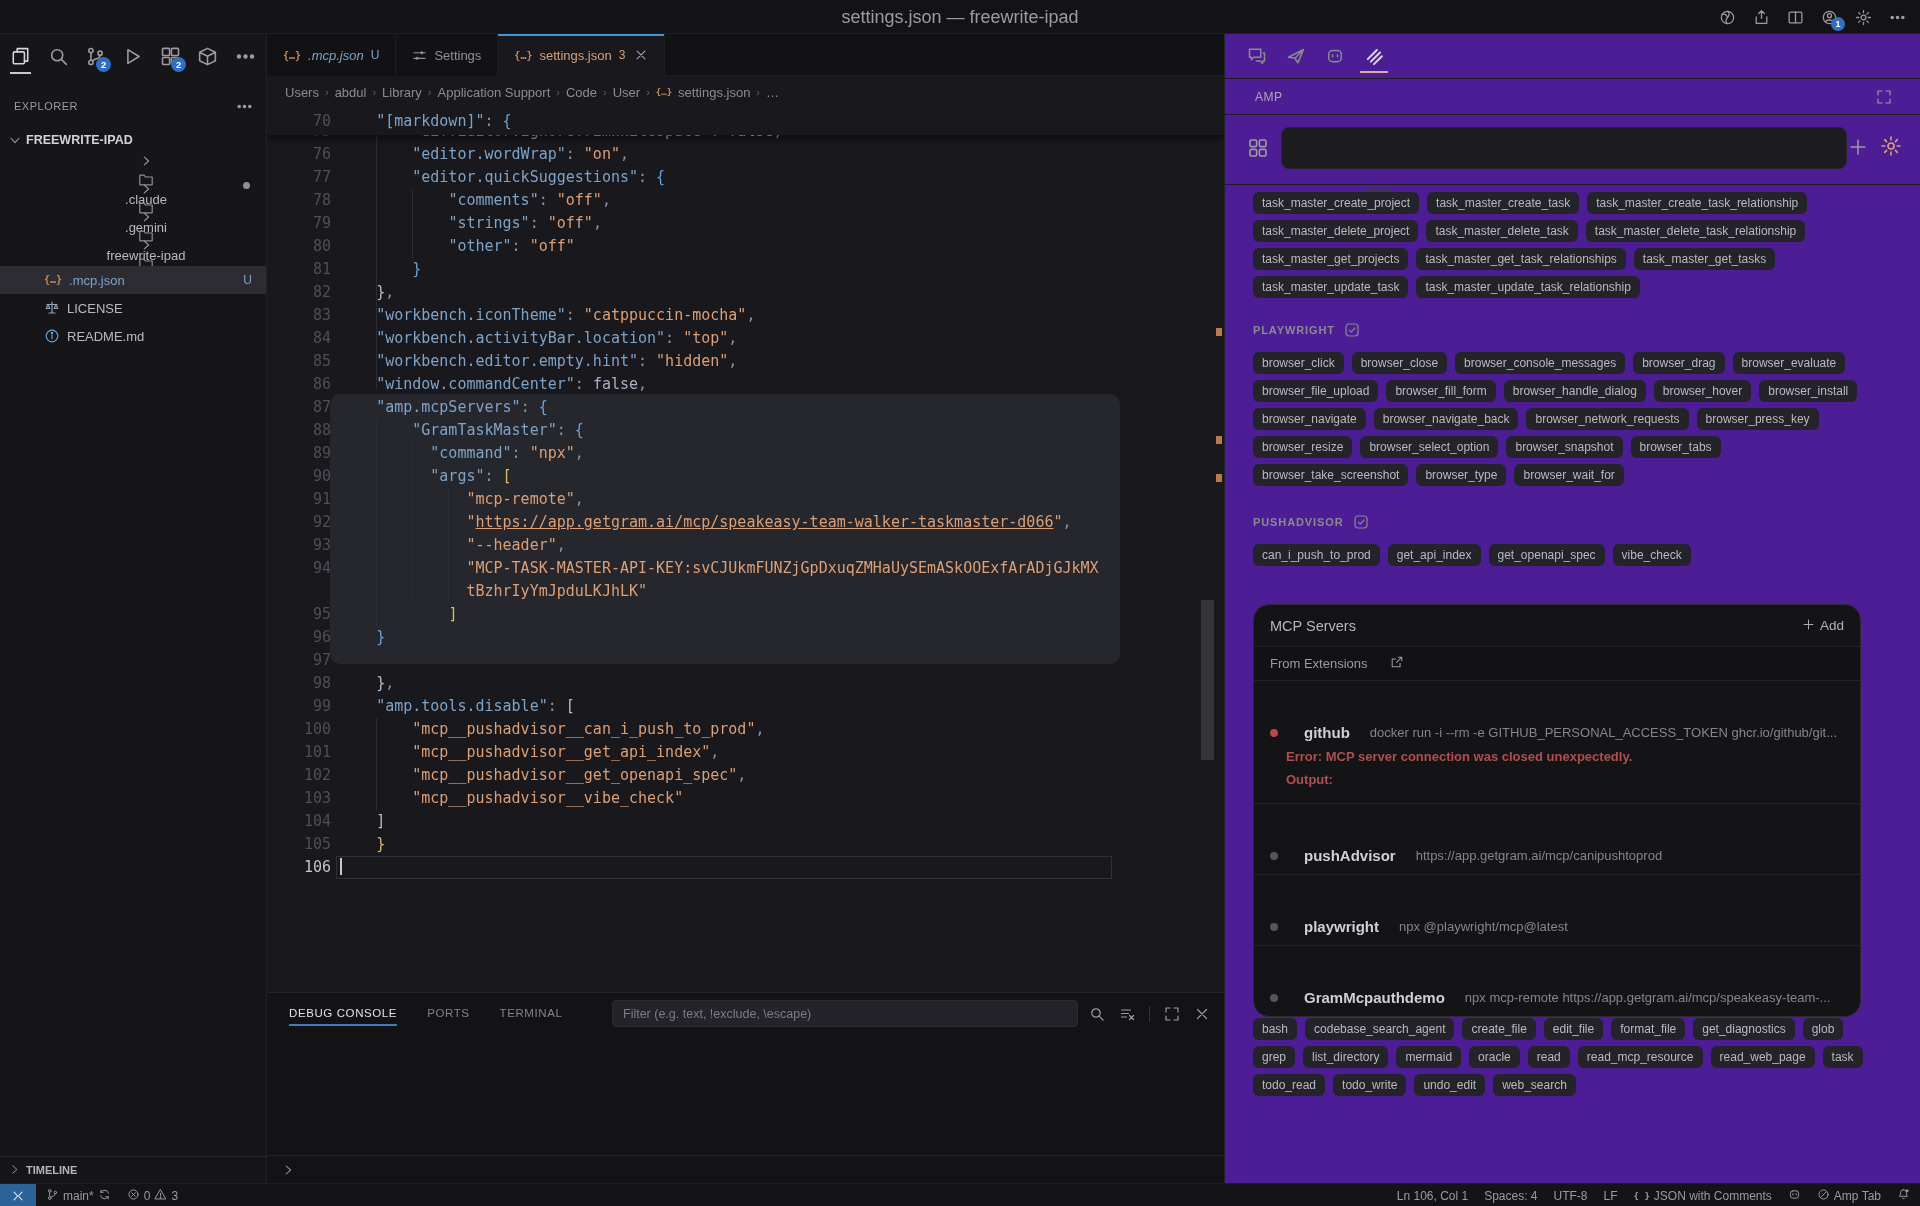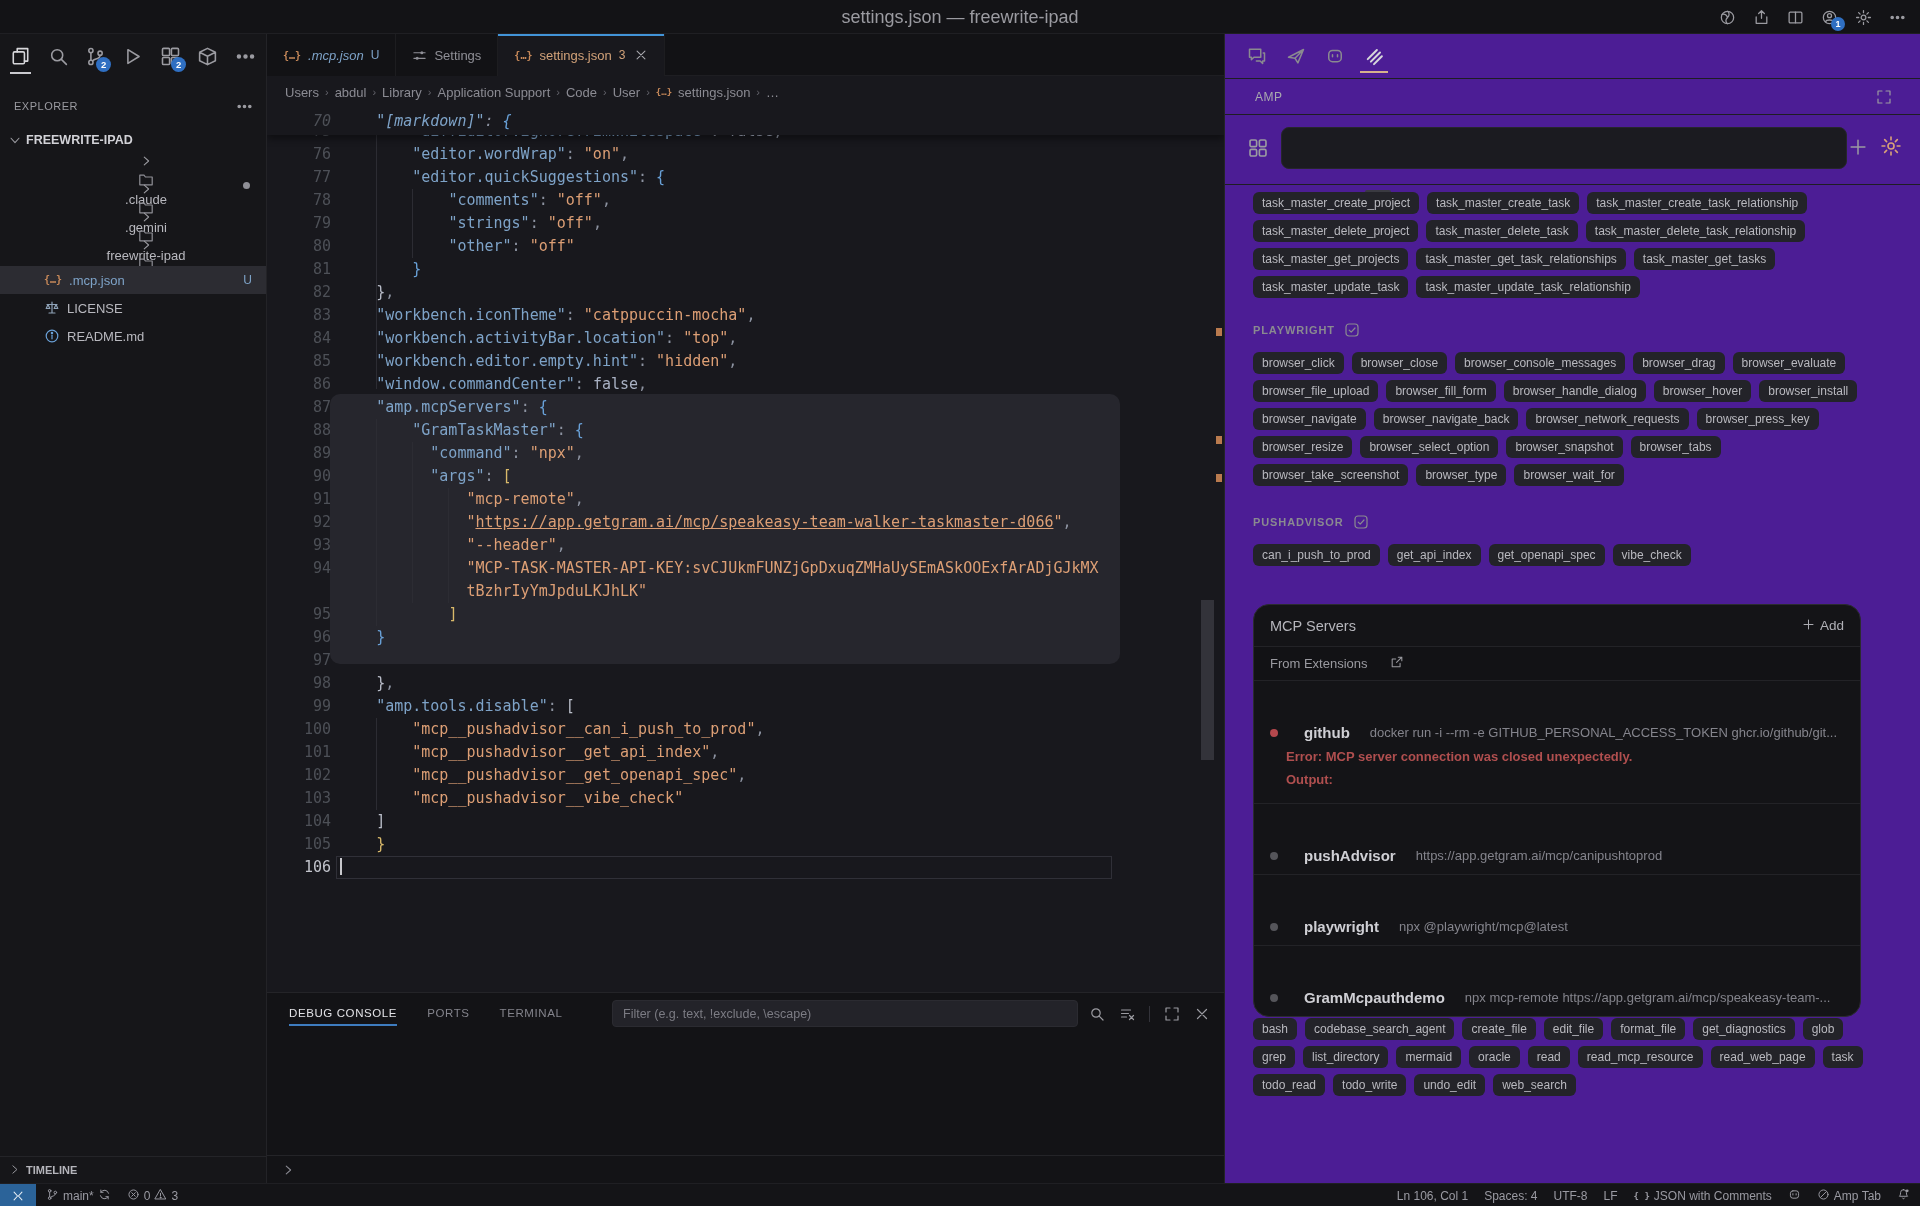--- a/index.html
+++ b/index.html
@@ -67,21 +67,21 @@
   #code-lines { position:absolute; left:0; top:12px; width:100%; }
   .cl { position:relative; height:23px; line-height:23px; white-space:pre; }
   .cl .gut { position:absolute; left:0; top:0; width:64px; text-align:right; color:#4d5057; }
   .cl .ctext { position:absolute; left:73px; top:0; }
   .cl.cur .gut { color:#c2c4cc; }
   .cl.cur .curbox { position:absolute; left:69px; top:0; width:776px; height:23px; border:1px solid #303038; }
   .caret { display:inline-block; width:1.5px; height:17px; background:#c8c8cc; vertical-align:-3px; }
   .tok-k { color:#7ea3c8; } .tok-s { color:#dd9f75; } .tok-p { color:#8d93a1; }
   .tok-f { color:#a9b1c3;margin-top:36px; } .tok-b { color:#69a1d8; } .tok-g { color:#d9b96a; }
   .tok-w { color:#b9bdc9; } .tok-l { color:#dd9f75; text-decoration:underline; }
-  #sticky { position:absolute; left:0; top:0; width:100%; height:27px; line-height:27px; background:#18181d; box-shadow:0 4px 7px rgba(0,0,0,.4); white-space:pre; z-index:5;font-style:italic; }
+  #sticky { position:absolute; left:0; top:0; width:100%; height:27px; line-height:27px; background:#18181d; box-shadow:0 4px 7px rgba(0,0,0,.4); white-space:pre; z-index:5; }
   #sticky .gut { position:absolute; left:0; top:0; width:64px; text-align:right; color:#4d5057; }
   #sticky .ctext { position:absolute; left:73px; top:0; }
   #scrollbar { position:absolute; right:10px; top:492px; width:13px; height:160px; background:#33333a; }
   .ovr-mark { position:absolute; right:2px; width:6px; height:8px; background:#b97a4e; }
 
   
   #bottom-panel { position:absolute; left:0; bottom:0; width:100%; height:191px; background:#131316; border-top:1px solid #242428; }
   #panel-tabs { position:absolute; left:0; top:0; width:100%; height:40px; display:flex; align-items:center; padding-left:22px; gap:30px; }
   .ptab { position:relative; height:40px; line-height:40px; font-size:11.5px; letter-spacing:.6px; color:#83838b; cursor:pointer; }
   .ptab.active { color:#e2e2e6; }

